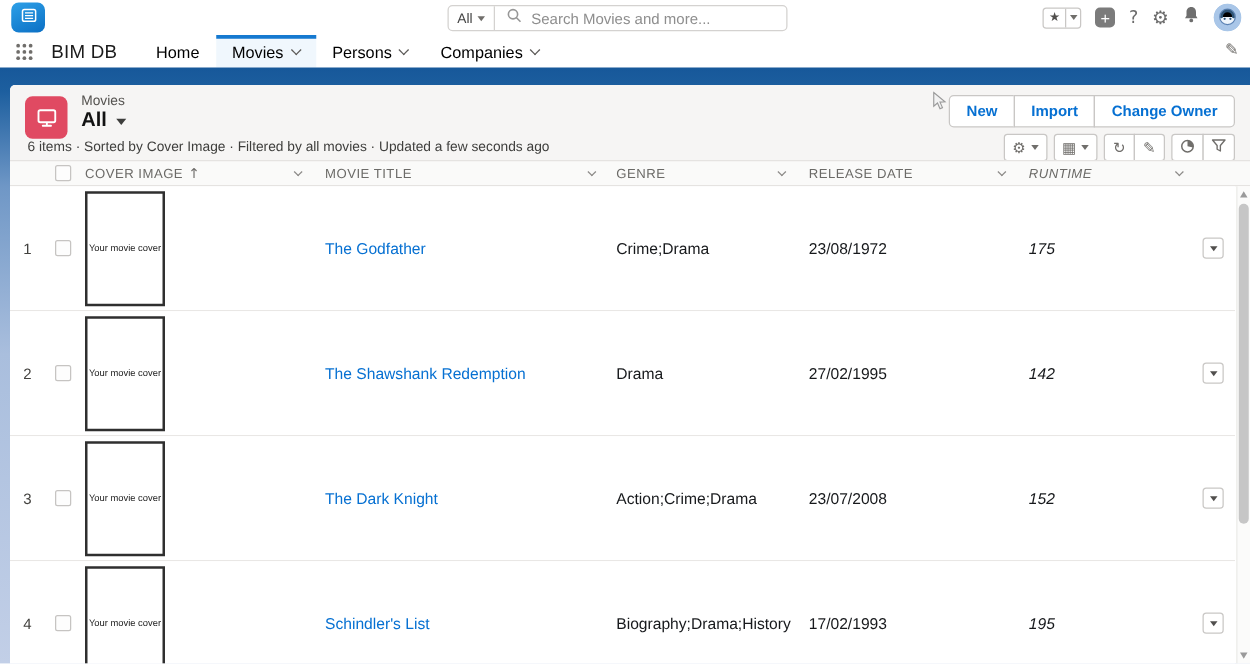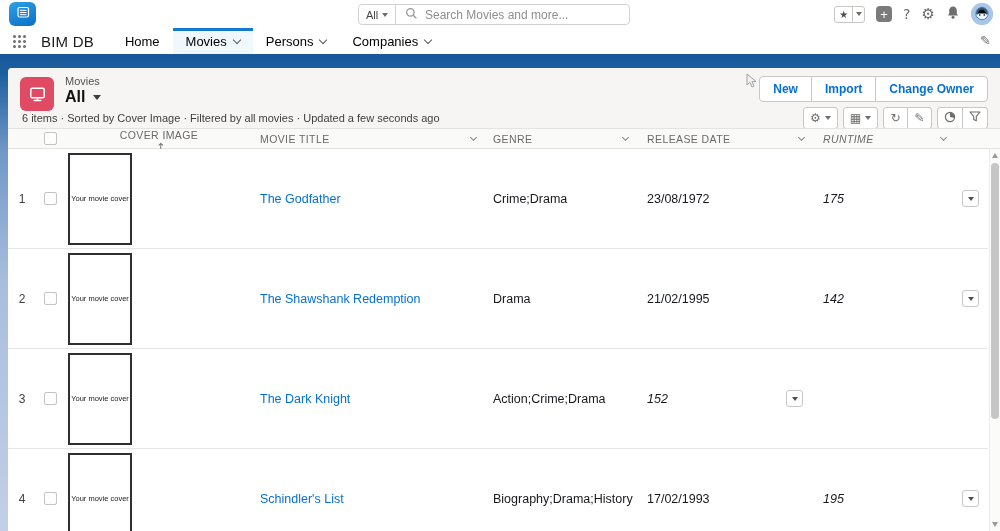--- a/index.html
+++ b/index.html
@@ -78,21 +78,21 @@
   .tool-pair .tool-btn:first-child { border-radius:3px 0 0 3px; }
 
   
   .table-head { position:absolute; top:60px; left:0; right:0; height:21px; background:#fafaf9;
                 border-top:1px solid #e5e3e1; border-bottom:1px solid #e5e3e1; display:flex;
                 align-items:center; font-size:10.5px; color:#6b6a67; letter-spacing:.4px; }
   .th { display:flex; align-items:center; height:100%; }
   .th-label { text-transform:uppercase; white-space:nowrap; }
   .th .chev { width:5px; height:5px; margin-left:auto; margin-right:9px; border-color:#8c8a88; }
   .col-num { width:28px; } .col-check { width:28px; display:flex; justify-content:center; }
-  .col-cover { width:186px; padding-left:4px;flex-direction:column; }
+  .col-cover { width:186px; padding-left:4px; }
   .col-title { width:235px; padding-left:10px; }
   .col-genre { width:152px; padding-left:8px; }
   .col-date { width:176px; padding-left:10px; }
   .col-runtime { width:142px; padding-left:10px;font-style:italic; }
   .col-actions { width:33px; }
   .checkbox { width:13px; height:13px; border:1px solid #c6c4c2; border-radius:2px; background:#fdfdfd; }
   .sort-arrow { font-size:11px; color:#706e6b; margin-left:4px; }
 
   .rows { position:absolute; top:81px; left:0; right:12px; bottom:0; overflow:hidden; }
   .row { height:100px; display:flex; align-items:center; background:#fff;
@@ -337,41 +337,42 @@
         <span class="col-check">
             <span class="checkbox"></span>
           </span>
         <span class="col-cover">
           <span class="cover-box">
             <span class="cover-text">Your movie cover</span>
           </span>
         </span>
         <span class="col-title"><a class="title-link">The Shawshank Redemption</a></span>
         <span class="col-genre">Drama</span>
-        <span class="col-date">21/02/1995</span>
+        <span class="col-date">27/02/1995</span>
         <span class="col-runtime">142</span>
         <span class="col-actions actions-cell">
           <span class="row-action">
               <span class="tri"></span>
             </span>
         </span>
       </div>
 
       <div class="row">
         <span class="row-num">3</span>
         <span class="col-check">
             <span class="checkbox"></span>
           </span>
         <span class="col-cover">
           <span class="cover-box">
             <span class="cover-text">Your movie cover</span>
           </span>
         </span>
         <span class="col-title"><a class="title-link">The Dark Knight</a></span>
         <span class="col-genre">Action;Crime;Drama</span>
+        <span class="col-date">23/07/2008</span>
         <span class="col-runtime">152</span>
         <span class="col-actions actions-cell">
           <span class="row-action">
               <span class="tri"></span>
             </span>
         </span>
       </div>
 
       <div class="row">
         <span class="row-num">4</span>

